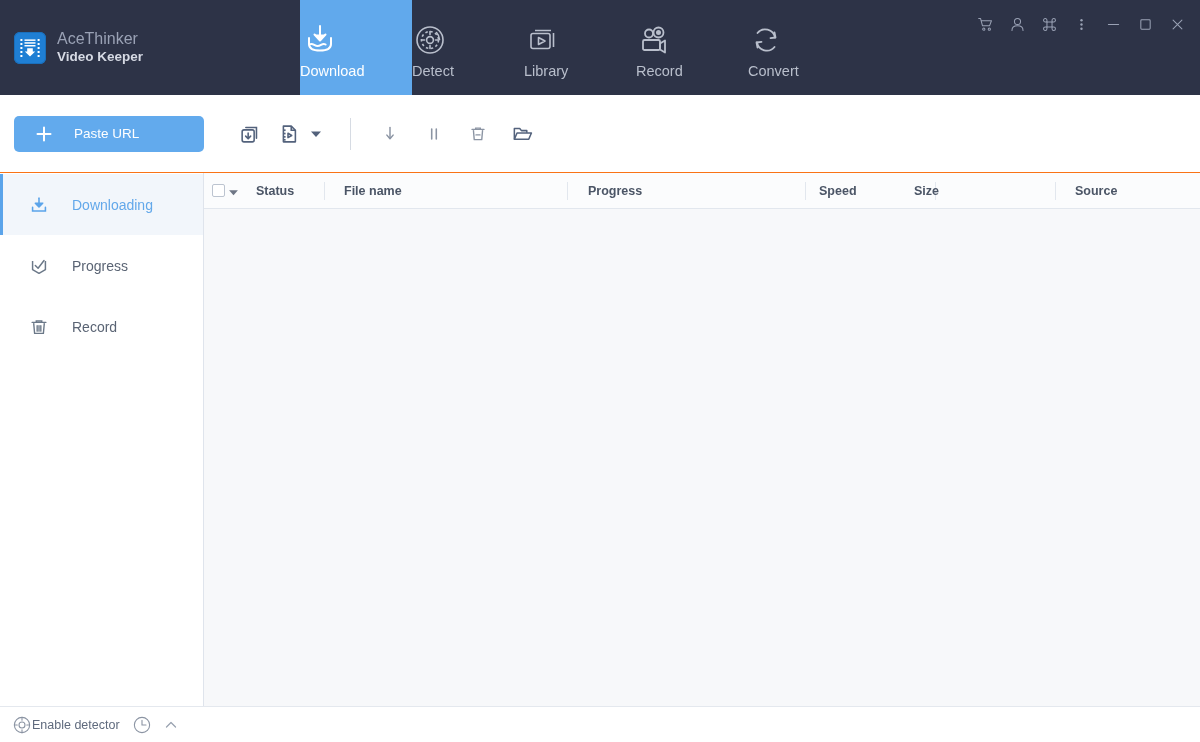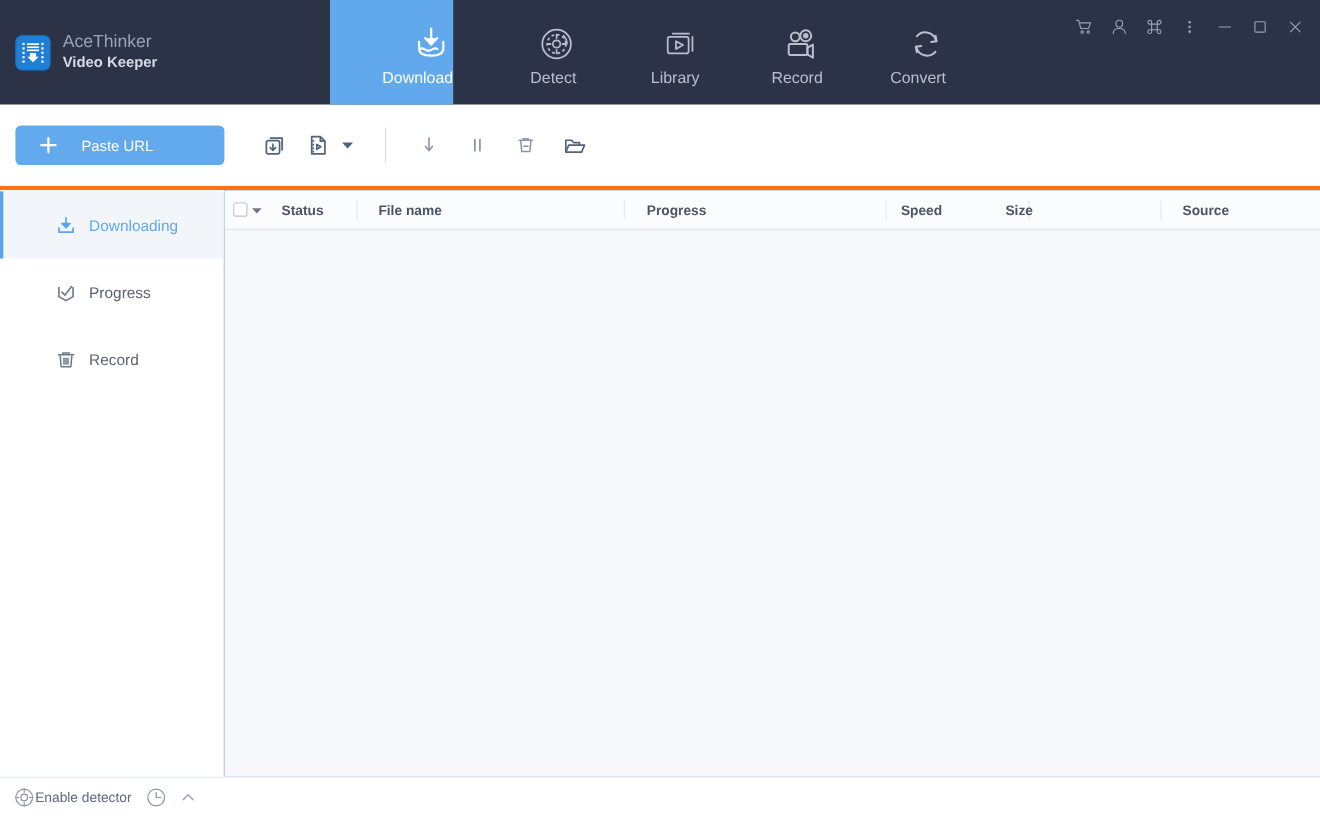--- a/index.html
+++ b/index.html
@@ -23,41 +23,41 @@
     position: relative; flex: none; display: flex; align-items: center; justify-content: center;
     box-shadow: inset 0 0 0 1px #1a6fbb;
   }
   .logo svg { display: block; }
   .brand-text { display: flex; flex-direction: column; line-height: 1.25; }
   .brand-line1 { color: #9aa2b5; font-size: 16px; }
   .brand-line2 { color: #d6dae4; font-size: 13.5px; font-weight: bold; }
 
   .navtabs { display: flex; align-items: stretch; }
   .navtab {
-    width: 112px; display: flex; flex-direction: column; align-items: flex-end;
+    width: 112px; display: flex; flex-direction: column; align-items: flex-start;
     justify-content: center; gap: 6px; cursor: pointer;
     color: #b9bfcc; padding-top: 4px;
   }
   .navtab .ic { height: 36px; display: flex; align-items: flex-end; }
   .navtab .lbl { font-size: 14.5px; }
   .navtab.active { background: #61a9ec; color: #ffffff; }
   .navtab.active .lbl { color: #ffffff; }
 
   .winctrls {
     position: absolute; right: 8px; top: 10px; display: flex; align-items: center; gap: 2px;
   }
   .wbtn {
     width: 30px; height: 28px; display: flex; align-items: center; justify-content: center;
     color: #9aa2b5; cursor: pointer;
   }
 
   
   .toolbar {
     height: 78px; background: #ffffff; display: flex; align-items: center;
-    padding-left: 14px; border-bottom: 4px solid #f97316; flex: none;
+    padding-left: 14px; border-bottom: 1px solid #f97316; flex: none;
   }
   .paste-btn {
     width: 190px; height: 36px; border-radius: 5px; background: #62aaed;
     display: flex; align-items: center; cursor: pointer; border: none;
   }
   .paste-btn .plus { width: 60px; display: flex; align-items: center; justify-content: center; }
   .paste-btn .ptxt { color: #ffffff; font-size: 13.5px; }
 
   .tb-group { display: flex; align-items: center; gap: 2px; margin-left: 28px; }
   .tb-btn {
@@ -70,21 +70,21 @@
   .tb-btn2 {
     width: 34px; height: 34px; display: flex; align-items: center; justify-content: center;
     cursor: pointer; color: #6b7888;
   }
 
   
   .body { flex: 1; display: flex; min-height: 0; }
 
   .sidebar { width: 204px; background: #ffffff; border-right: 1px solid #dfe4ec; flex: none; padding-top: 1px; }
   .side-item {
-    height: 61px; display: flex; align-items: center; gap: 10px; padding-left: 46px;
+    height: 61px; display: flex; align-items: center; gap: 22px; padding-left: 25px;
     cursor: pointer; color: #5a6474; font-size: 14px; border-left: 3px solid transparent;
   }
   .side-item .sic { width: 22px; display: flex; align-items: center; justify-content: center; }
   .side-item.active {
     background: #f2f6fb; border-left-color: #5ba4ea; color: #63a8ea;
   }
 
   .content { flex: 1; background: #1d4ed8; display: flex; flex-direction: column; min-width: 0; }
   .thead {
     height: 36px; background: #fbfcfd; border-bottom: 1px solid #e2e7ee;

